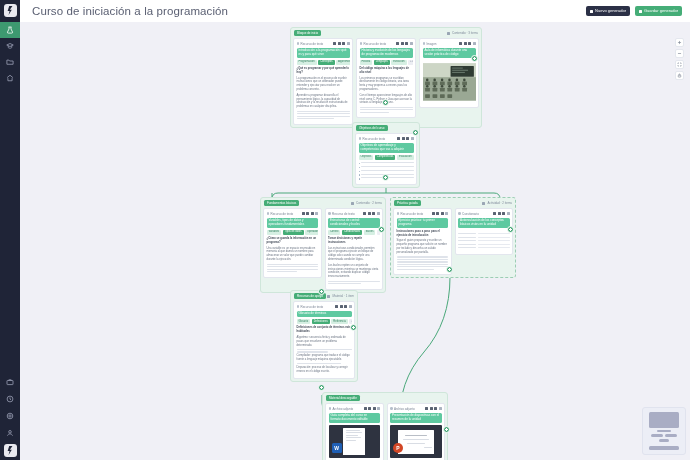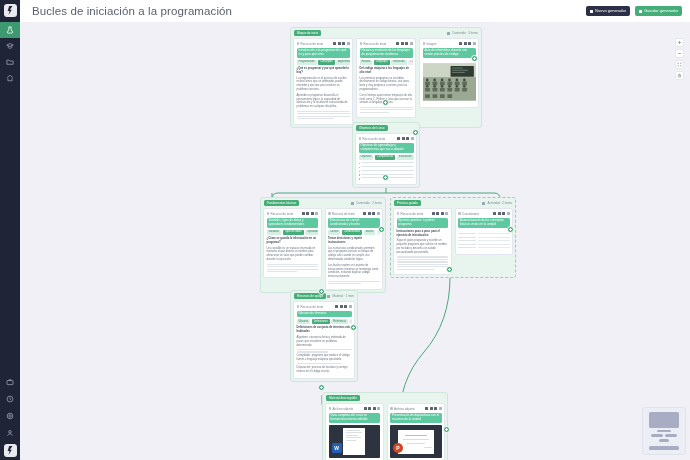--- a/index.html
+++ b/index.html
@@ -246,21 +246,21 @@
         <svg viewBox="0 0 10 10">
             <path d="M4 1.5 L6.5 1.5 L4.5 4.5 L6 4.5 L3.5 8.5 L4.3 5.3 L2.8 5.3 Z" fill="#1f2437"></path>
           </svg>
       </div>
     </div>
   </nav>
 
   <div class="right">
 
     <header class="header">
-      <div class="page-title">Bucles de iniciación a la programación</div>
+      <div class="page-title">Curso de iniciación a la programación</div>
       <div class="header-actions">
         <button class="btn btn-dark">
           <span class="bi"></span>
           <span>Nuevo generador</span>
         </button>
         <button class="btn btn-green">
           <span class="bi"></span>
           <span>Guardar generador</span>
         </button>
       </div>

